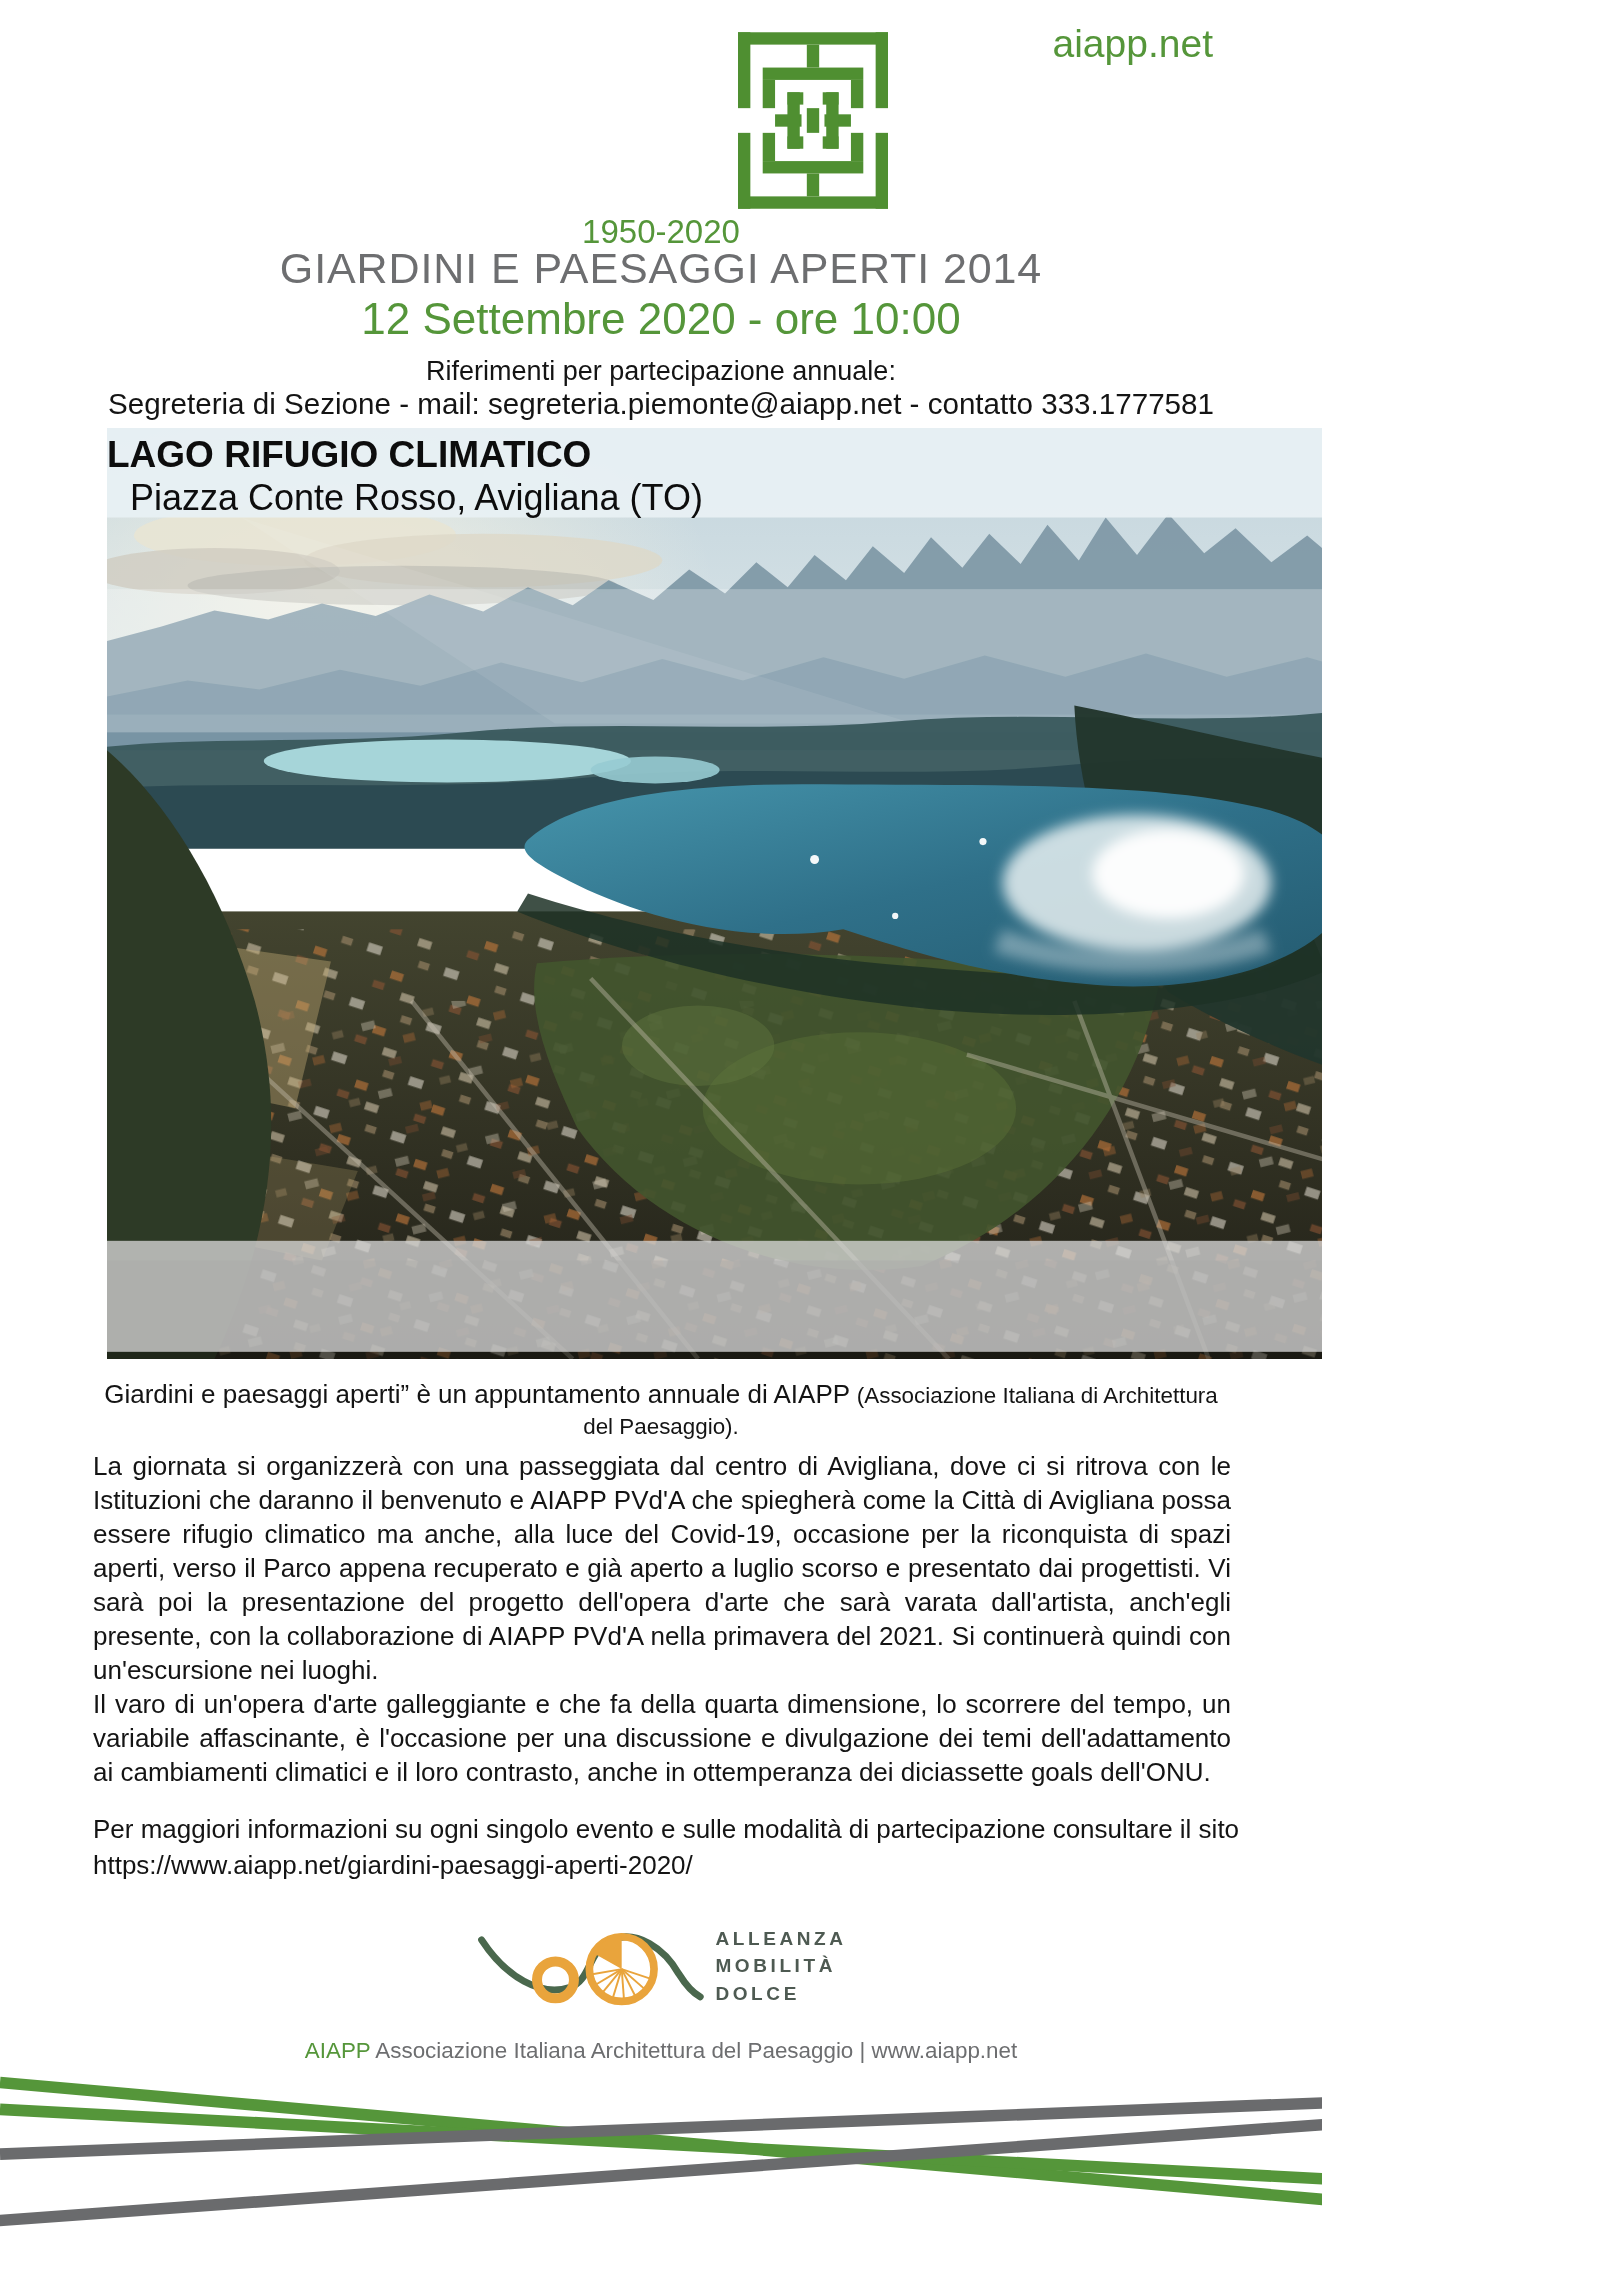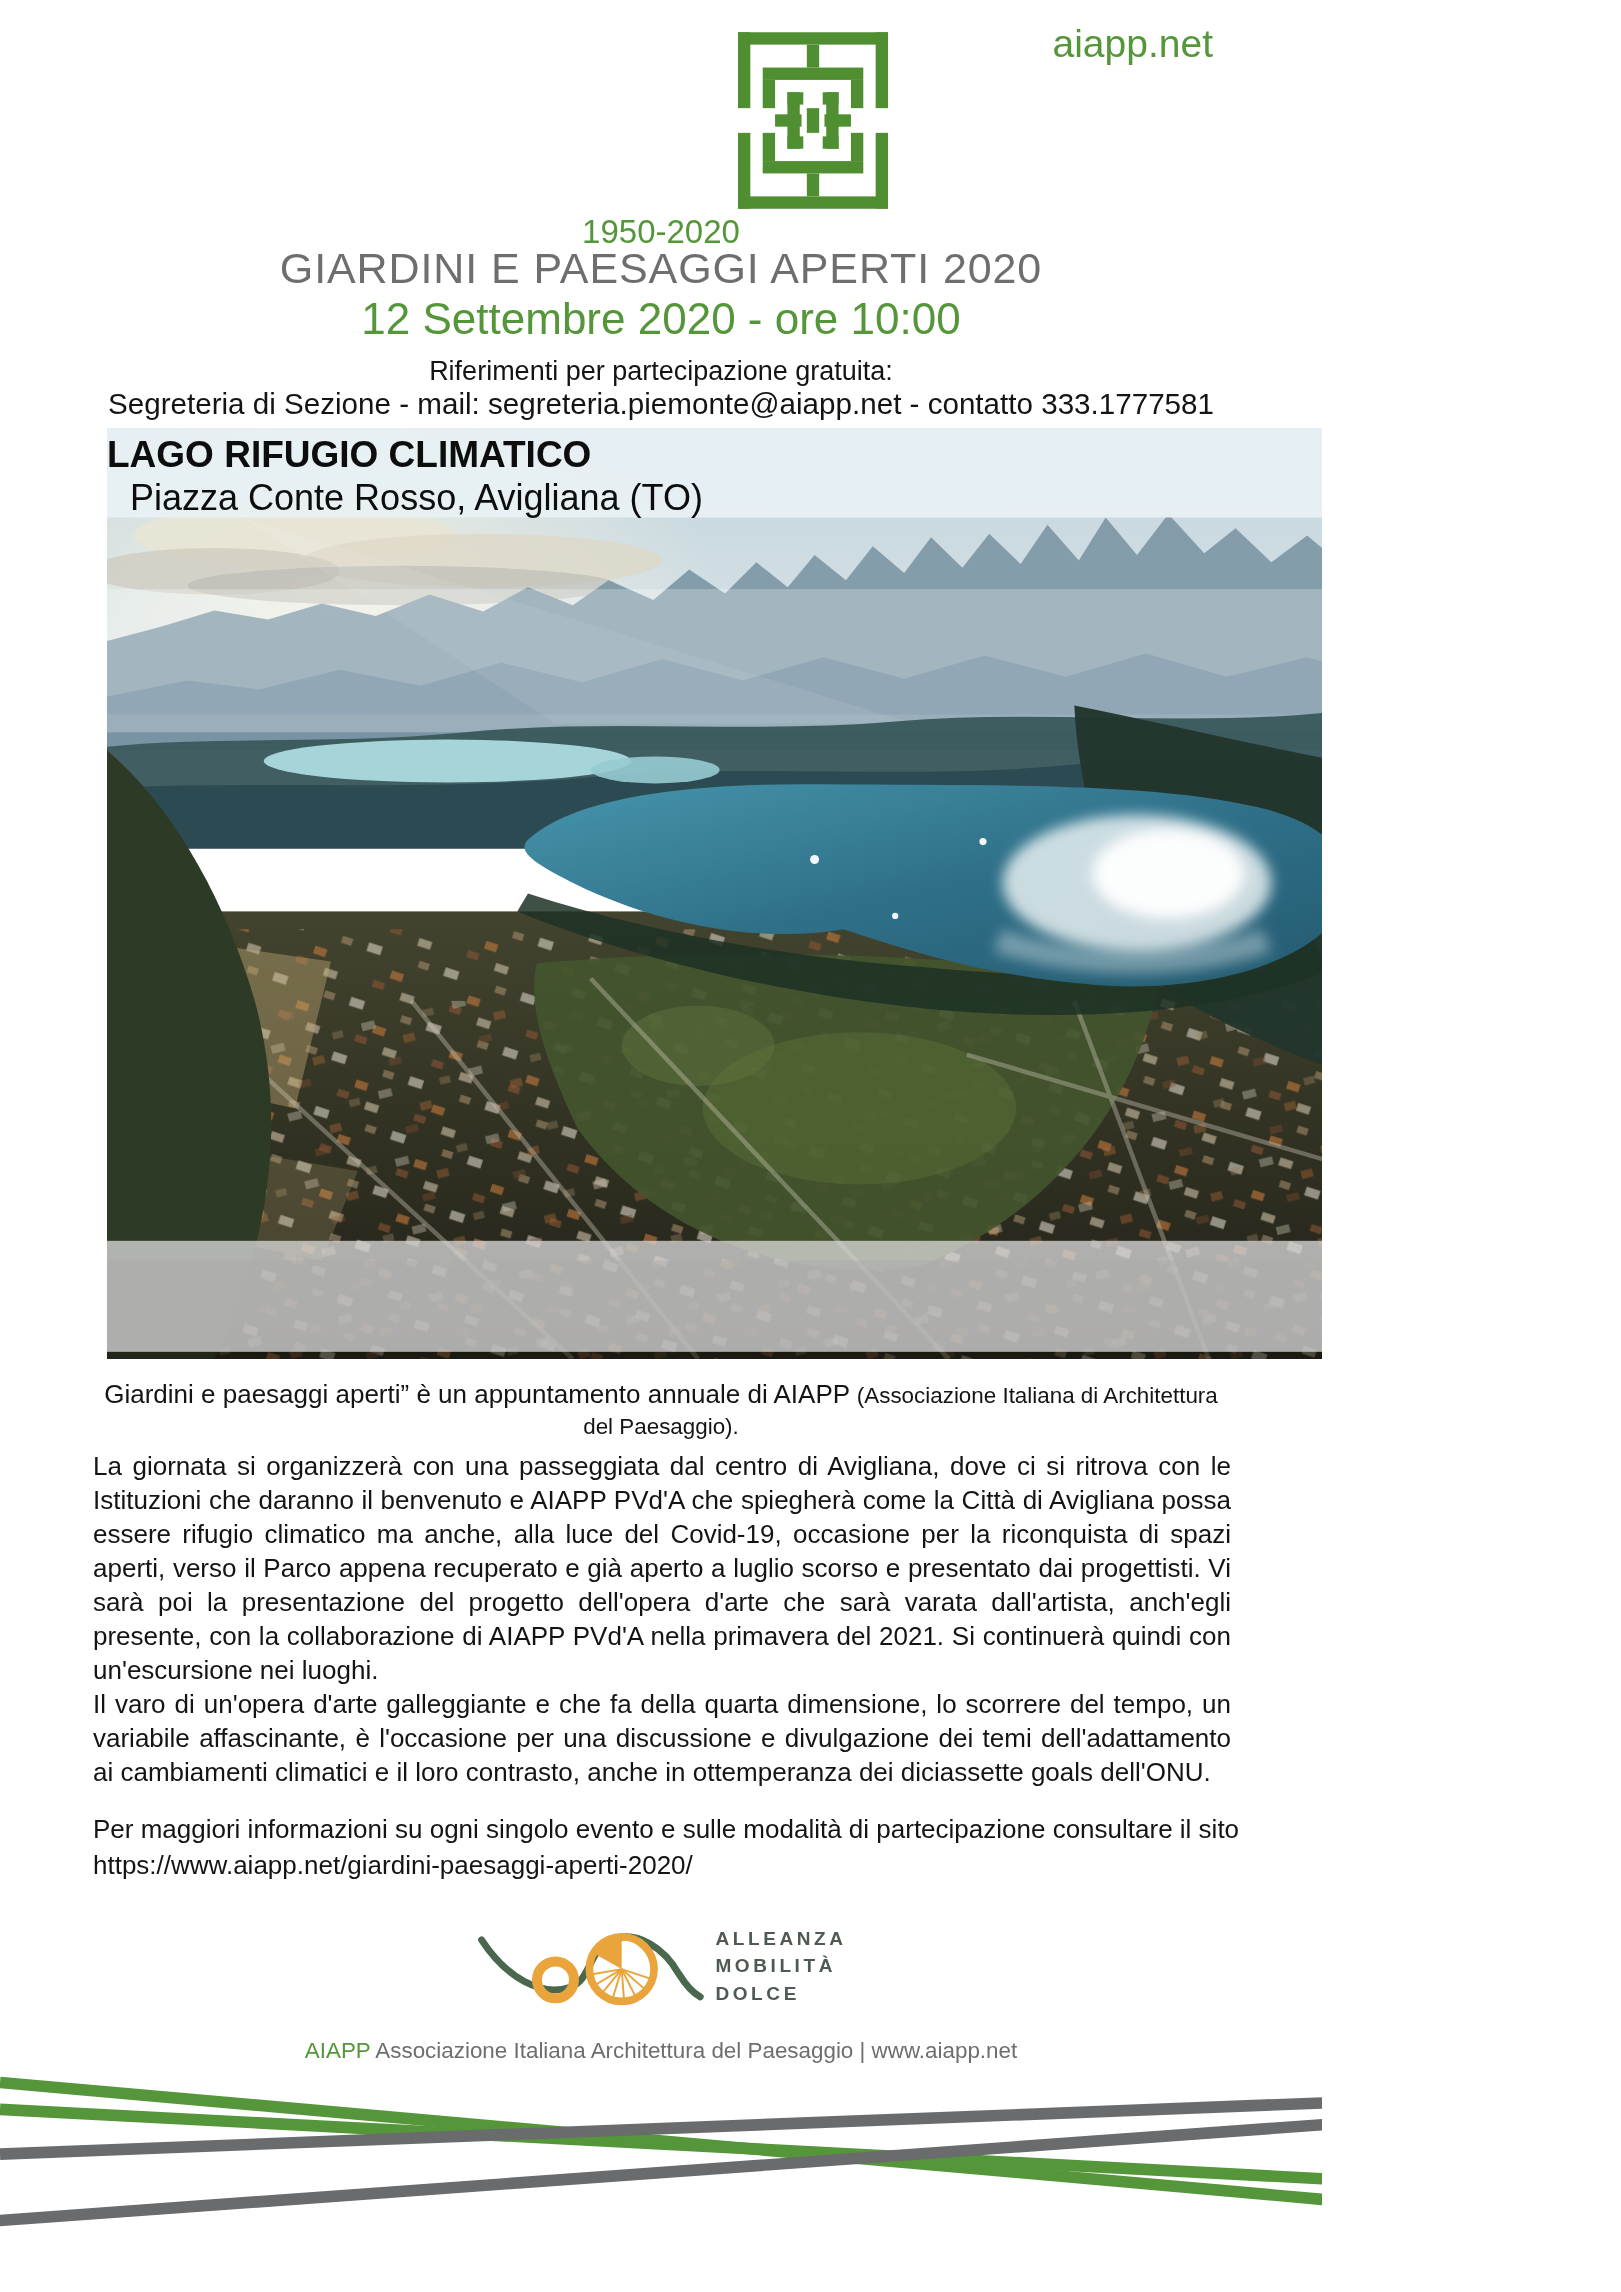--- a/index.html
+++ b/index.html
@@ -77,23 +77,23 @@
         <rect x="96" y="68" width="18" height="14"></rect>
       <rect x="56" y="118" width="18" height="14"></rect>
         <rect x="96" y="118" width="18" height="14"></rect>
       <rect x="56" y="68" width="14" height="64"></rect>
         <rect x="100" y="68" width="14" height="64"></rect>
       <rect x="78" y="86" width="14" height="28"></rect>
     </g>
   </svg>
 
   <div class="abs centered years">1950-2020</div>
-  <div class="abs centered title">GIARDINI E PAESAGGI APERTI 2020</div>
+  <div class="abs centered title">GIARDINI E PAESAGGI APERTI 2014</div>
   <div class="abs centered date">12 Settembre 2020 - ore 10:00</div>
-  <div class="abs centered ref1">Riferimenti per partecipazione gratuita:</div>
+  <div class="abs centered ref1">Riferimenti per partecipazione annuale:</div>
   <div class="abs centered ref2">Segreteria di Sezione - mail: segreteria.piemonte@aiapp.net - contatto 333.1777581</div>
 
   <div class="abs photo">
     <svg class="scene" viewBox="0 0 1572 1040" preserveAspectRatio="none">
       <defs>
         <linearGradient id="sky" x1="0" y1="0" x2="0" y2="1">
           <stop offset="0" stop-color="#c2d4dc"></stop>
             <stop offset="1" stop-color="#dce6e9"></stop>
         </linearGradient>
         <linearGradient id="lake" x1="0" y1="0" x2="1" y2="1">

